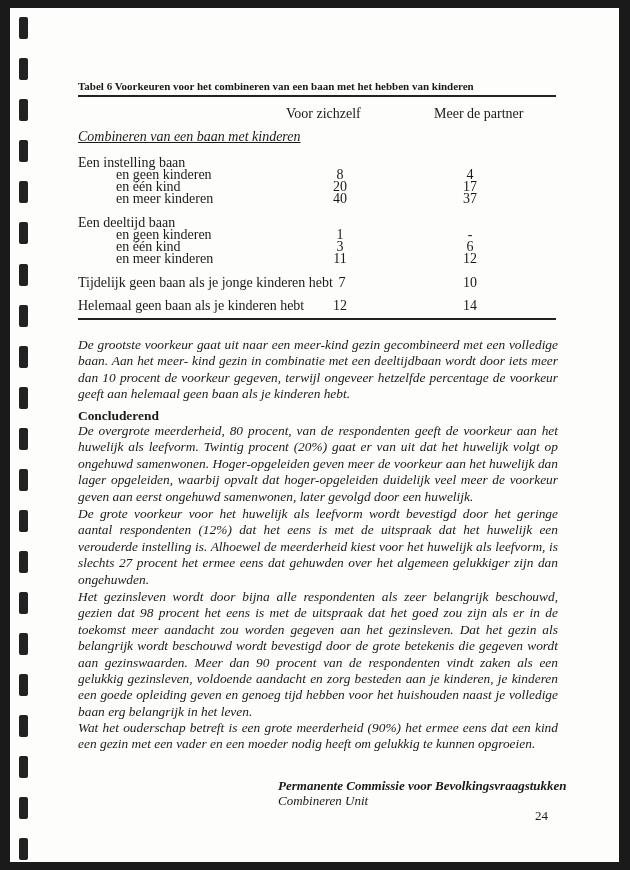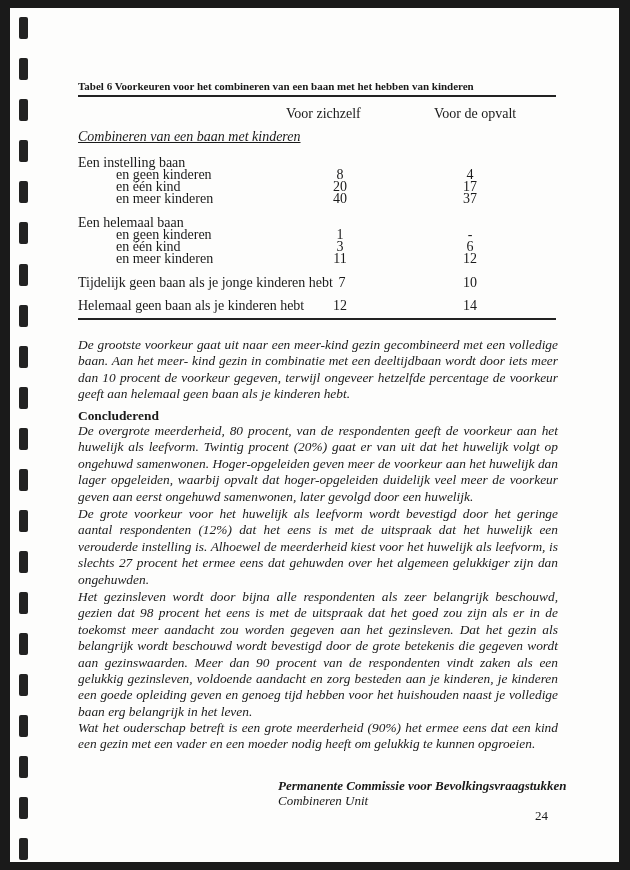--- a/index.html
+++ b/index.html
@@ -45,36 +45,36 @@
   <div class="hole" style="top:748px"></div>
   <div class="hole" style="top:789px"></div>
   <div class="hole" style="top:830px"></div>
 </div>
 
 <div class="serif">
   <div class="table-title">Tabel 6 Voorkeuren voor het combineren van een baan met het hebben van kinderen</div>
   <div class="rule" style="top:95px"></div>
 
   <div class="cell colhead" style="left:286px">Voor zichzelf</div>
-  <div class="cell colhead" style="left:434px">Voor de opvalt</div>
+  <div class="cell colhead" style="left:434px">Meer de partner</div>
 
   <div class="cell sub" style="left:78px; top:129px">Combineren van een baan met kinderen</div>
 
   <div class="cell" style="left:78px; top:155px">Een instelling baan</div>
   <div class="cell" style="left:116px; top:167px">en geen kinderen</div>
   <div class="cell num" style="left:320px; top:167px">8</div>
   <div class="cell num" style="left:450px; top:167px">4</div>
   <div class="cell" style="left:116px; top:179px">en één kind</div>
   <div class="cell num" style="left:320px; top:179px">20</div>
   <div class="cell num" style="left:450px; top:179px">17</div>
   <div class="cell" style="left:116px; top:191px">en meer kinderen</div>
   <div class="cell num" style="left:320px; top:191px">40</div>
   <div class="cell num" style="left:450px; top:191px">37</div>
 
-  <div class="cell" style="left:78px; top:215px">Een helemaal baan</div>
+  <div class="cell" style="left:78px; top:215px">Een deeltijd baan</div>
   <div class="cell" style="left:116px; top:227px">en geen kinderen</div>
   <div class="cell num" style="left:320px; top:227px">1</div>
   <div class="cell num" style="left:450px; top:227px">-</div>
   <div class="cell" style="left:116px; top:239px">en één kind</div>
   <div class="cell num" style="left:320px; top:239px">3</div>
   <div class="cell num" style="left:450px; top:239px">6</div>
   <div class="cell" style="left:116px; top:251px">en meer kinderen</div>
   <div class="cell num" style="left:320px; top:251px">11</div>
   <div class="cell num" style="left:450px; top:251px">12</div>
 

